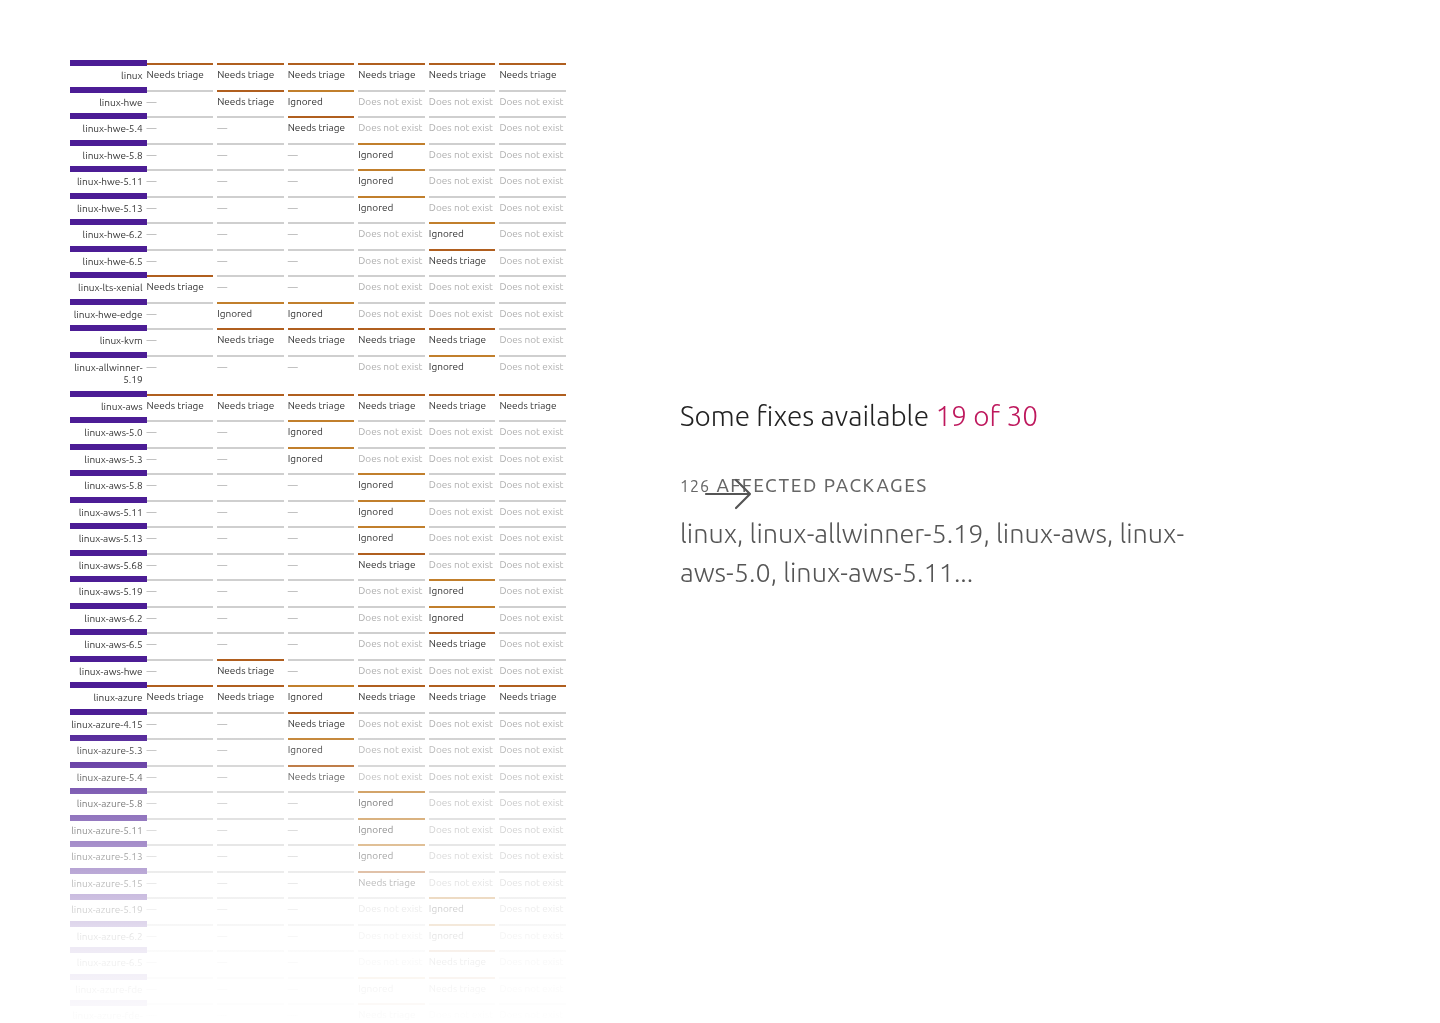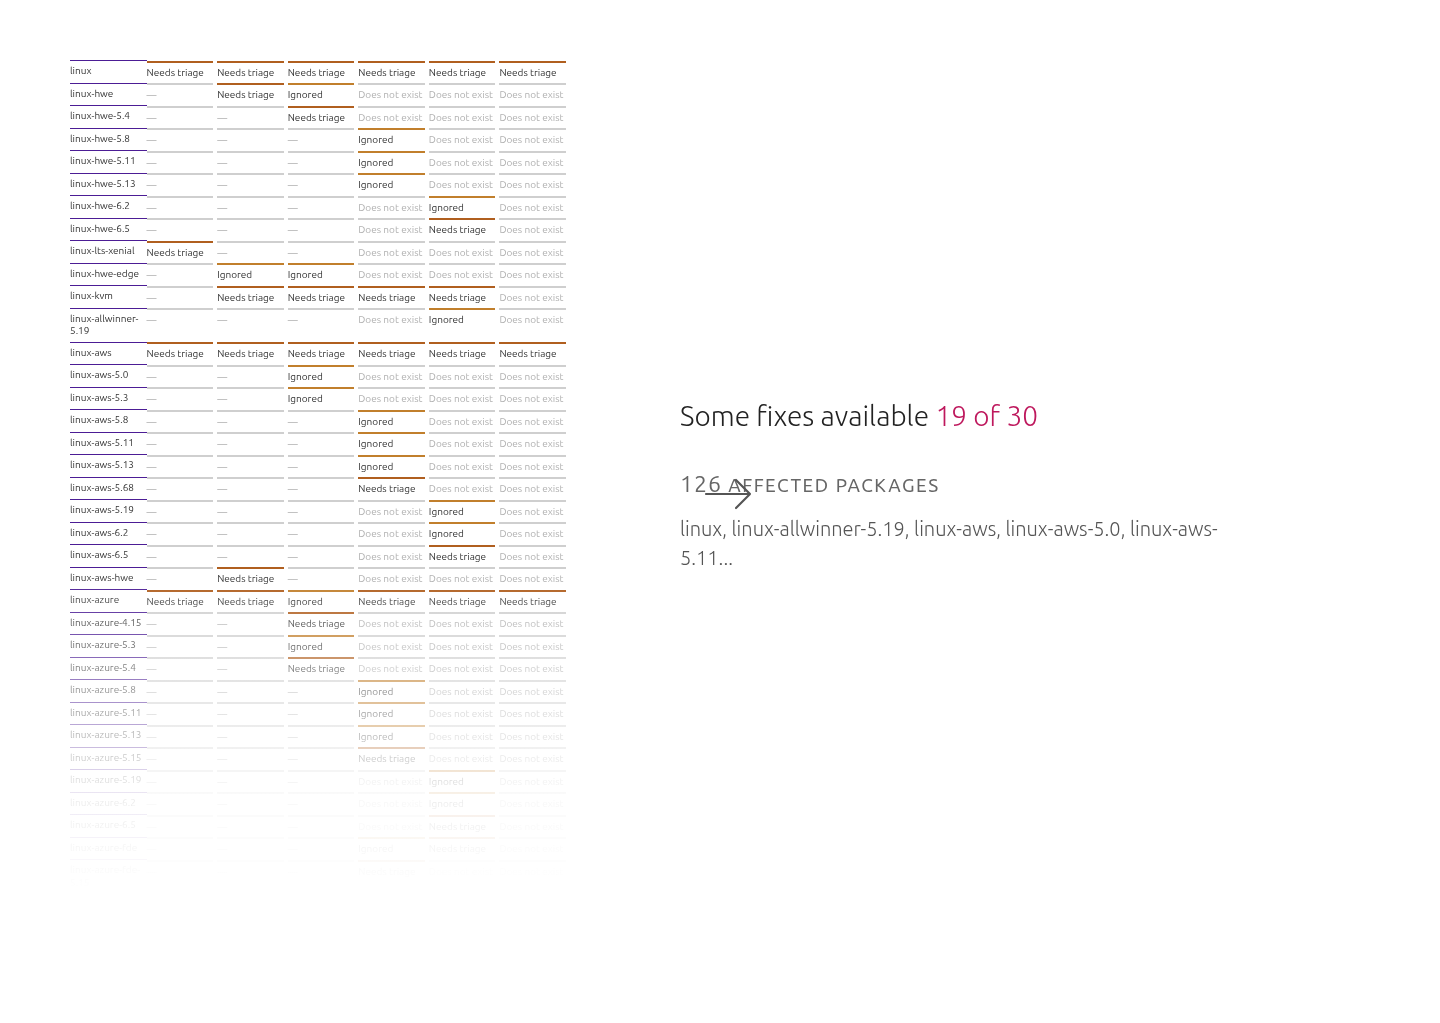--- a/index.html
+++ b/index.html
@@ -2,34 +2,34 @@
 <html><head>
 <meta charset="utf-8">
 <style>
 * { margin:0; padding:0; box-sizing:border-box; }
 body { font-family:"Ubuntu","Segoe UI",Arial,sans-serif; background:#fff; width:1440px; height:1023px; position:relative; overflow:hidden; color:#333; }
 .panels { display:flex; width:1440px; }
 .left-panel { width:640px; padding:60px 0 0 70px; position:relative; }
 .fade-overlay { position:absolute; left:0; right:0; bottom:0; height:320px; background:linear-gradient(to bottom,rgba(255,255,255,0) 0%,rgba(255,255,255,0.9) 70%,#fff 100%); pointer-events:none; }
 table { border-collapse:collapse; table-layout:fixed; width:500px; font-size:10px; }
 td { padding:0; vertical-align:top; }
-td.pkg { width:76px; padding:4px 4px 4px 0; border-top:1px solid #4c1d95; word-break:break-word; line-height:1.25; }
+td.pkg { width:76px; padding:4px 4px 4px 0; border-top:6px solid #4c1d95; word-break:break-word; line-height:1.25;text-align:right; }
 td.status-cell { width:70px; padding:0 4px 0 0; }
 .status-inner { border-top:2px solid; padding:4px 2px 4px 0; line-height:1.25; min-height:18px; }
 .triage { border-top-color:#b05f1f; color:#333; }
 .ignored { border-top-color:#c17f2c; color:#333; }
 .dne { border-top-color:#cfcfcf; color:#b0b0b0; }
 .dash { border-top-color:#cfcfcf; color:#a0a0a0; }
 .right-panel { padding:400px 0 0 40px; width:580px; }
 .arrow { position:absolute; left:700px; top:470px; }
 .fixes-line { font-size:28px; color:#222; margin-bottom:40px; font-weight:300; }
 .fixes-count { color:#be185d; }
 .affected-heading { font-size:22px; color:#666; letter-spacing:1px; margin-bottom:18px; font-variant:small-caps; text-transform:lowercase; }
-.affected-heading .num { font-size:23px; }
-.packages-list { font-size:20px; color:#555; line-height:1.45; font-weight:300; }
+.affected-heading .num { font-size:16px; }
+.packages-list { font-size:27px; color:#555; line-height:1.45; font-weight:300; }
 </style>
 </head>
 <body>
 
 <div class="panels">
   <div class="left-panel">
     <table>
       <tbody id="tbody">
           <tr>
             <td class="pkg">linux</td>

